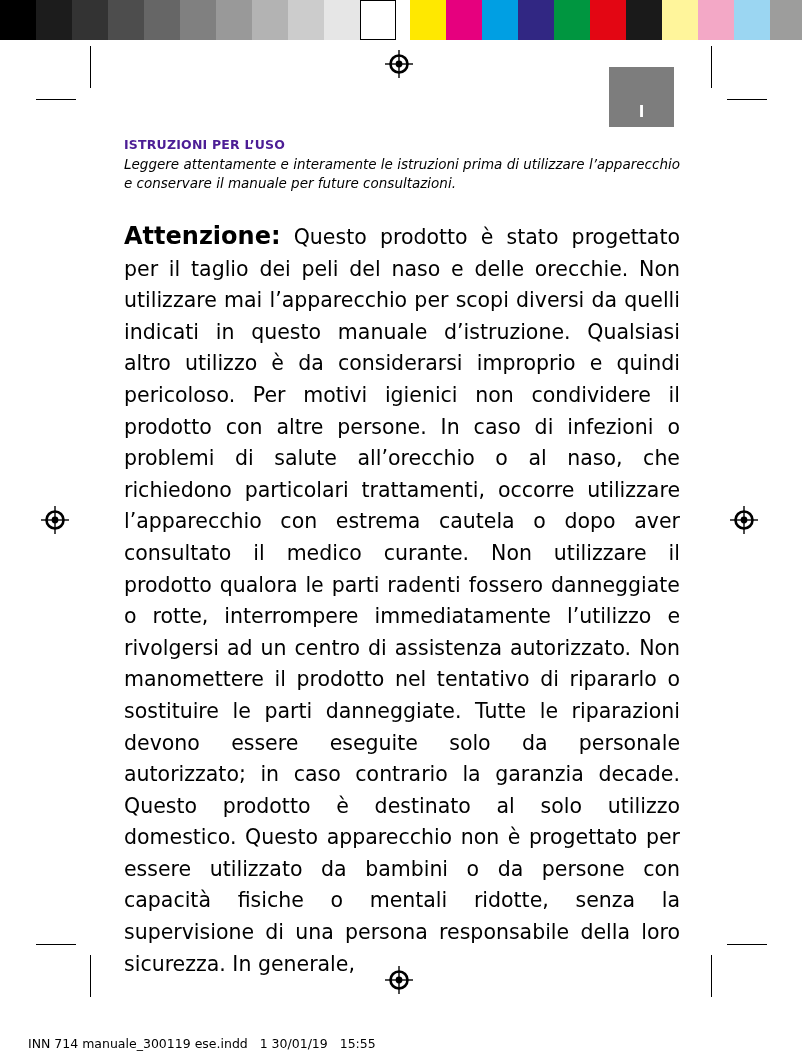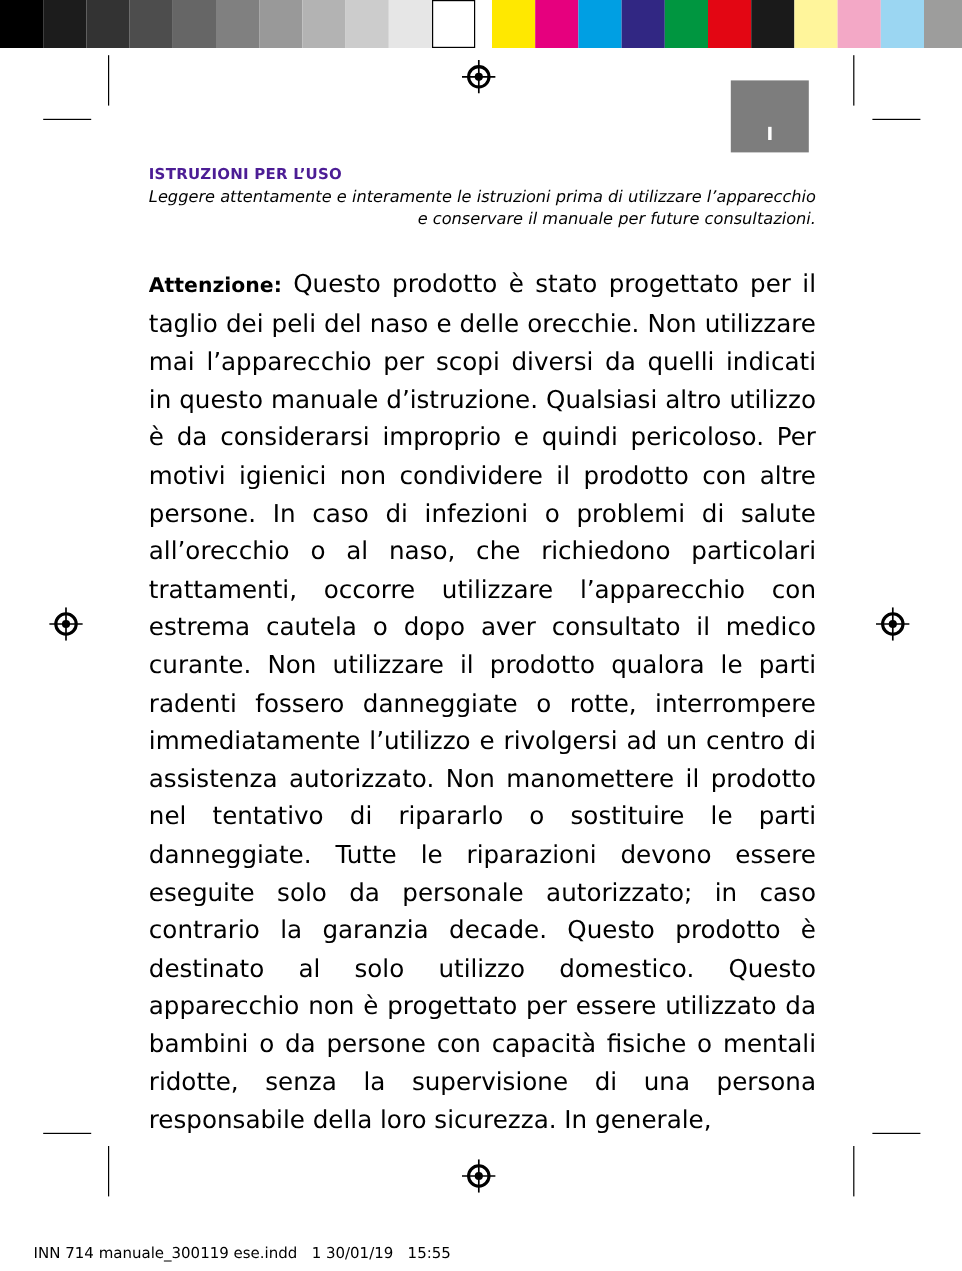--- a/index.html
+++ b/index.html
@@ -80,36 +80,35 @@
     color: #4c1d95;
     margin: 0 0 3px 0;
   }
   .doc-subtitle {
     font-family: "DejaVu Sans", sans-serif;
     font-style: italic;
     font-size: 13.5px;
     line-height: 19px;
     color: #000000;
     margin: 0 0 28px 0;
-    text-align: right;
   }
   .body-text {
     font-family: "DejaVu Sans", sans-serif;
     font-size: 20.5px;
     line-height: 31.6px;
     color: #000000;
     text-align: justify;
     text-justify: inter-word;
     margin: 0;
     -webkit-hyphens: none;
     hyphens: none;
   }
   .body-text .lead {
     font-weight: bold;
-    font-size: 17px;
+    font-size: 24px;
   }
 
   
   .footer {
     position: absolute;
     left: 0;
     bottom: 8px;
     width: 802px;
     font-family: "DejaVu Sans", sans-serif;
     font-size: 12.5px;

